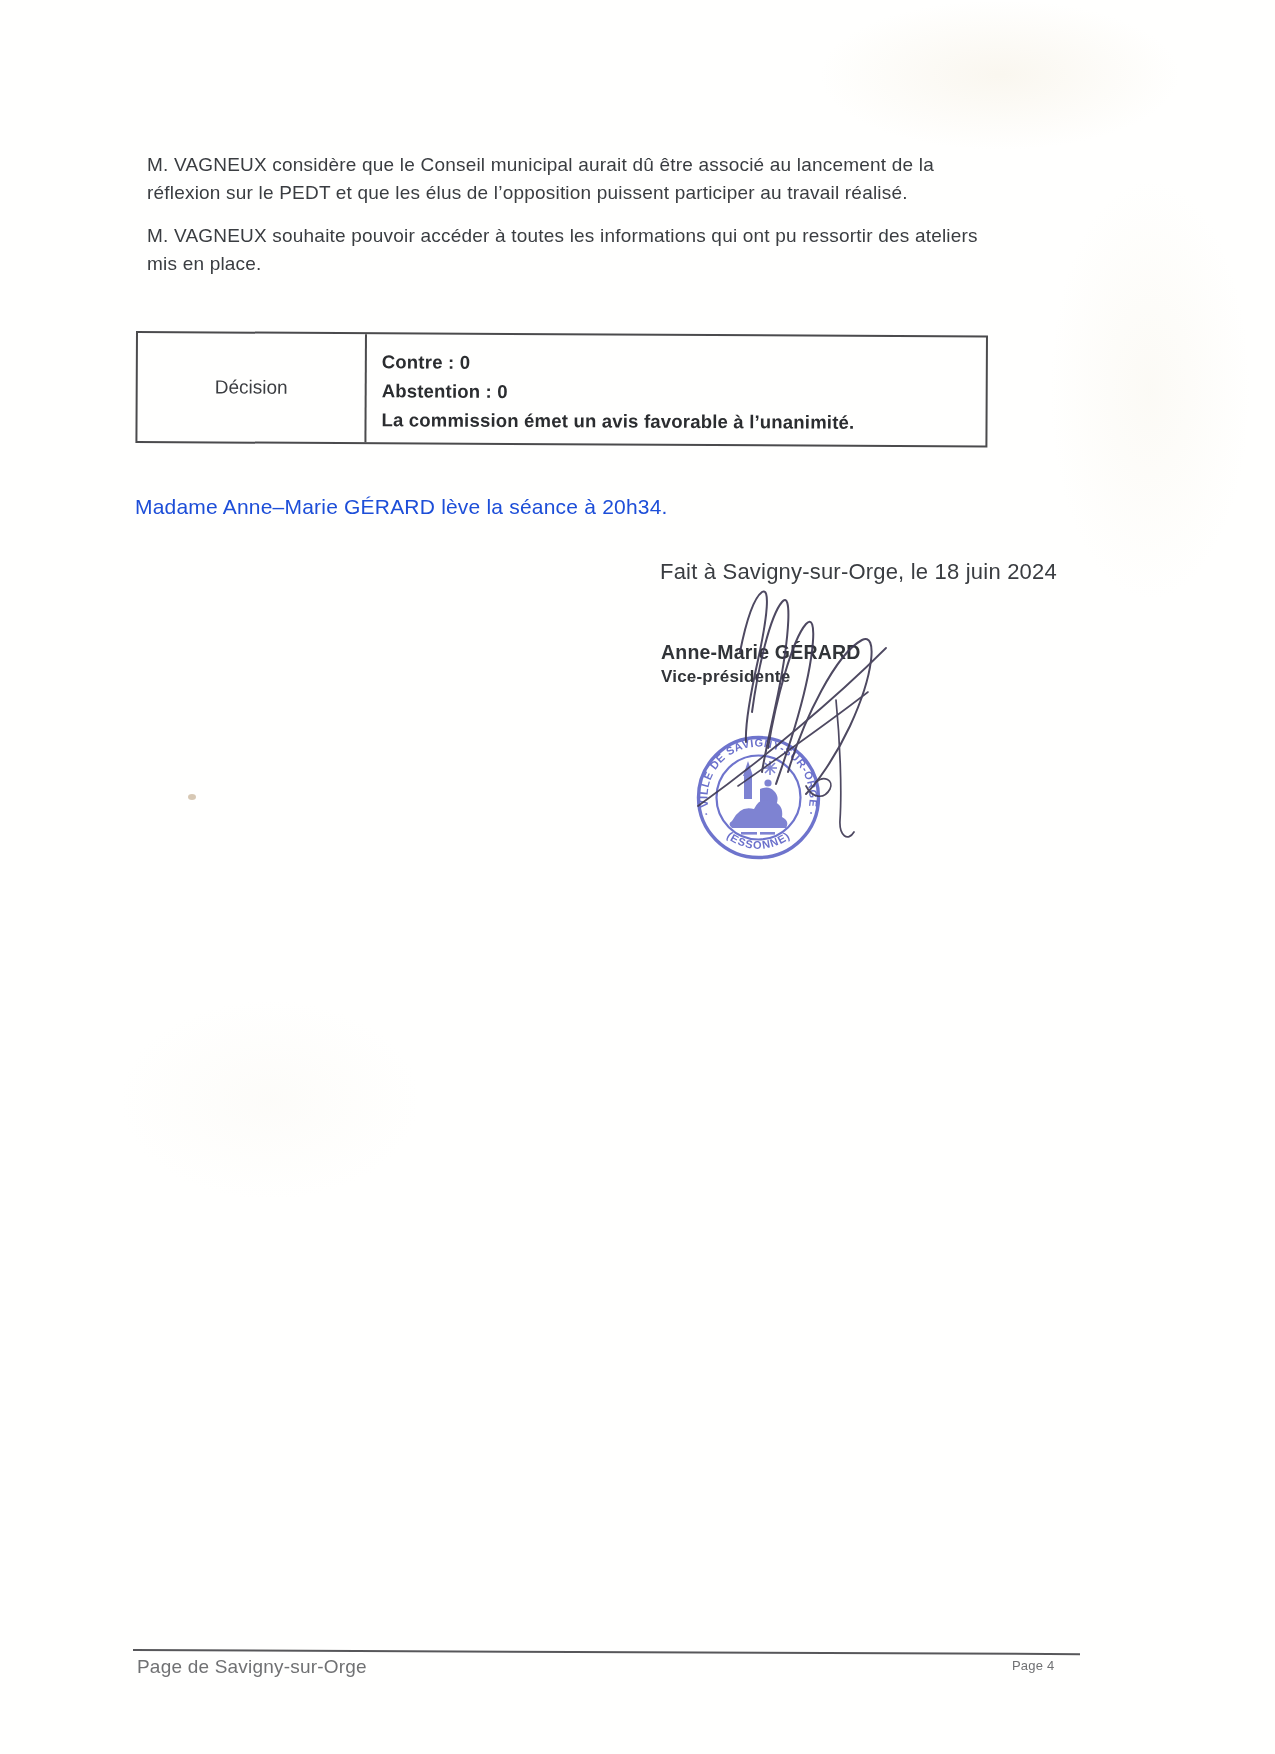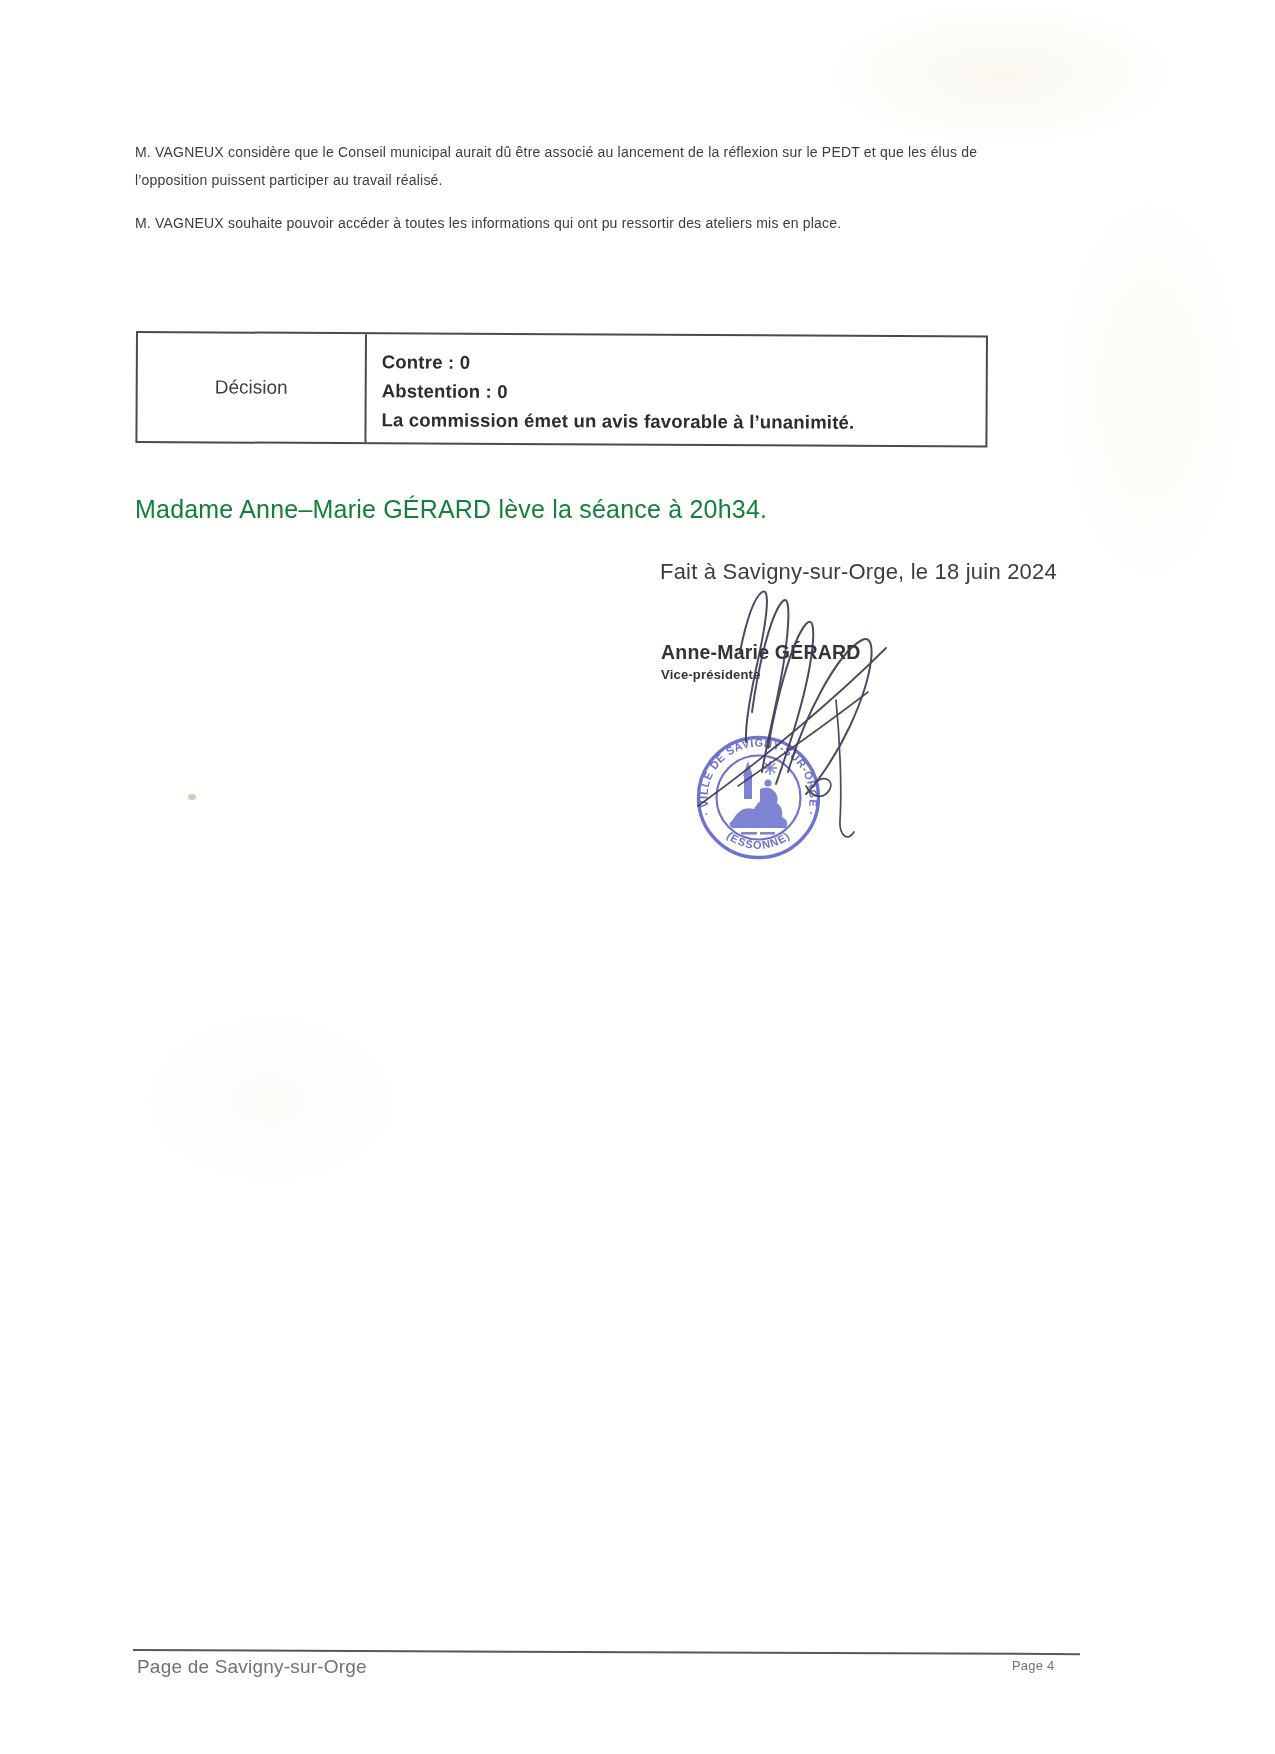--- a/index.html
+++ b/index.html
@@ -6,22 +6,22 @@
   .page{
     position:relative;
     width:1275px;height:1754px;
     background:#fffffe;
     overflow:hidden;
     font-family:"Liberation Sans", sans-serif;
     color:#3a3d41;
   }
   .abs{position:absolute;}
   .body-text{
-    font-size:14px;line-height:27.5px;color:#3a3d41;
-    letter-spacing:.2px;margin:0;
+    font-size:19px;line-height:27.5px;color:#3a3d41;
+    letter-spacing:.2px;margin:12px;
   }
   
   .decision-table{
     left:136px;top:331px;width:852px;height:112px;
     border:2px solid #4b4b4d;
     display:flex;
     transform:rotate(.3deg);transform-origin:left top;
     background:transparent;
     box-sizing:border-box;
   }
@@ -29,24 +29,24 @@
     width:229px;box-sizing:border-box;
     border-right:2px solid #4b4b4d;
     display:flex;align-items:center;justify-content:center;
     font-size:19px;color:#3c3e42;
   }
   .decision-right{
     flex:1;padding:13px 14px 0 15px;
     font-weight:bold;font-size:18.5px;line-height:29px;
     color:#2b2d30;letter-spacing:.2px;
   }
-  .closing{left:135px;top:495px;font-size:25px;color:#15803d;letter-spacing:.2px;}
+  .closing{left:135px;top:495px;font-size:21px;color:#1d4ed8;letter-spacing:.2px;}
   .place-date{left:660px;top:559px;font-size:22px;color:#3a3d41;letter-spacing:.2px;}
   .sig-name{left:661px;top:641px;font-size:19.5px;font-weight:bold;color:#313438;letter-spacing:.2px;}
-  .sig-title{left:661px;top:667px;font-size:13px;font-weight:bold;color:#313438;letter-spacing:.2px;}
+  .sig-title{left:661px;top:667px;font-size:17px;font-weight:bold;color:#313438;letter-spacing:.2px;}
   
   .footer-rule{
     left:133px;top:1649px;width:947px;height:2px;background:#57575a;
     transform:rotate(.25deg);transform-origin:left top;
   }
   .footer-city{left:137px;top:1656px;font-size:19px;color:#707173;letter-spacing:.2px;}
   .footer-page{left:1012px;top:1658px;font-size:13px;color:#707173;letter-spacing:.2px;}
   
   .speck{
     left:188px;top:794px;width:8px;height:6px;border-radius:50%;

